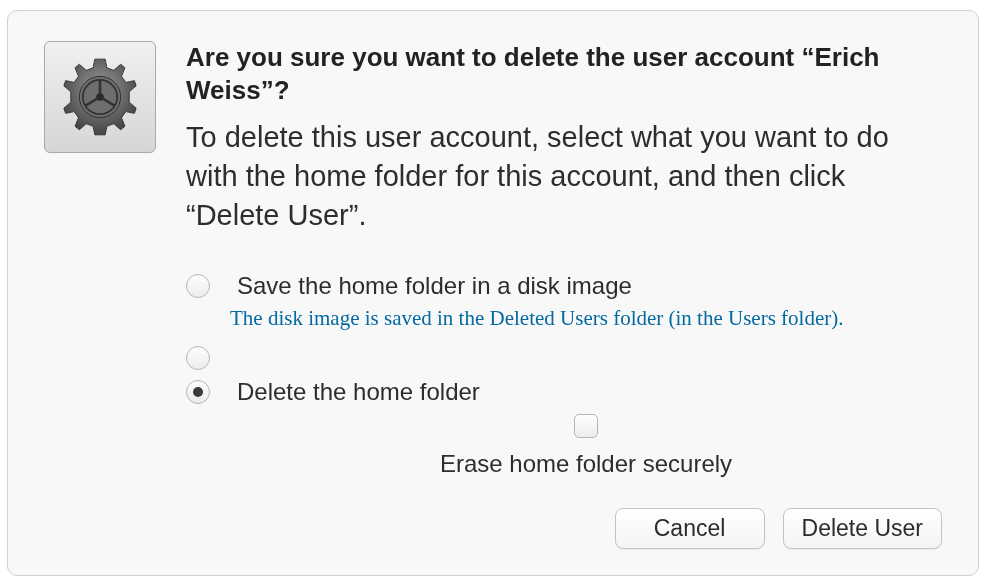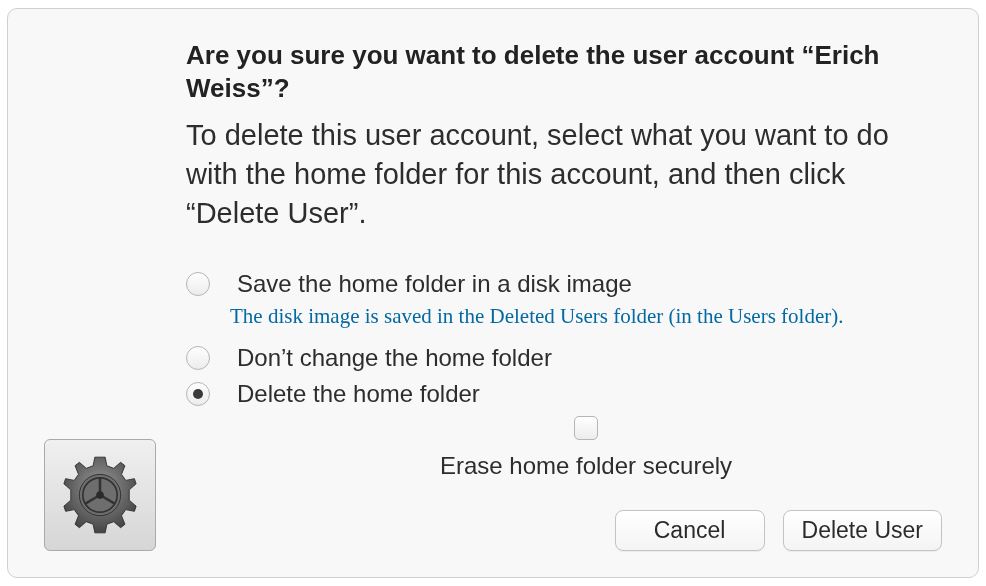--- a/index.html
+++ b/index.html
@@ -13,21 +13,20 @@
       height: 586px;
     }
     .dialog {
       width: 972px;
       background: #f8f8f8;
       border: 1px solid #d0d0d0;
       border-radius: 10px;
       padding: 30px 36px 26px 36px;
       display: flex;
       gap: 30px;
-      align-items: flex-end;
     }
     .icon-col {
       flex: 0 0 112px;
       display: flex;
       justify-content: center;
       align-items: flex-start;
     }
     .sysicon {
       width: 112px;
       height: 112px;
@@ -177,21 +176,20 @@
         <div class="option-row">
           <div class="radio"></div>
           <div class="option-label">Save the home folder in a disk image</div>
         </div>
         <div class="option-desc">The disk image is saved in the Deleted Users folder (in the Users folder).</div>
       </div>
 
       <div class="option">
         <div class="option-row">
           <div class="radio"></div>
-          <div class="option-label">Don’t change the home folder</div>
         </div>
       </div>
 
       <div class="option">
         <div class="option-row">
           <div class="radio selected"></div>
           <div class="option-label">Delete the home folder</div>
         </div>
         <div class="sub-option">
           <div class="checkbox"></div>

